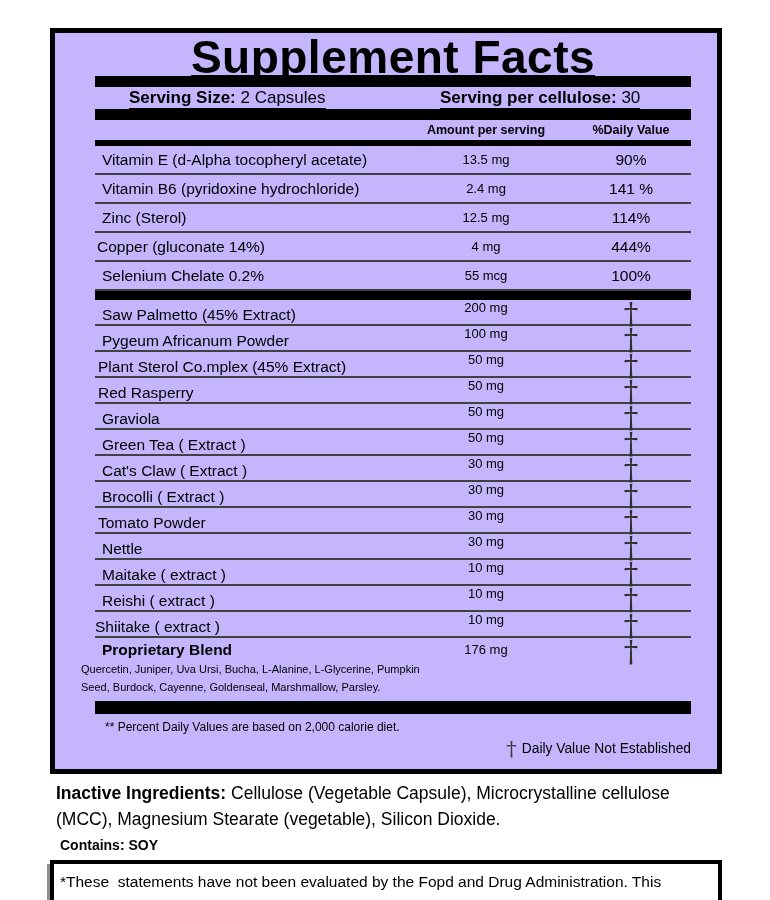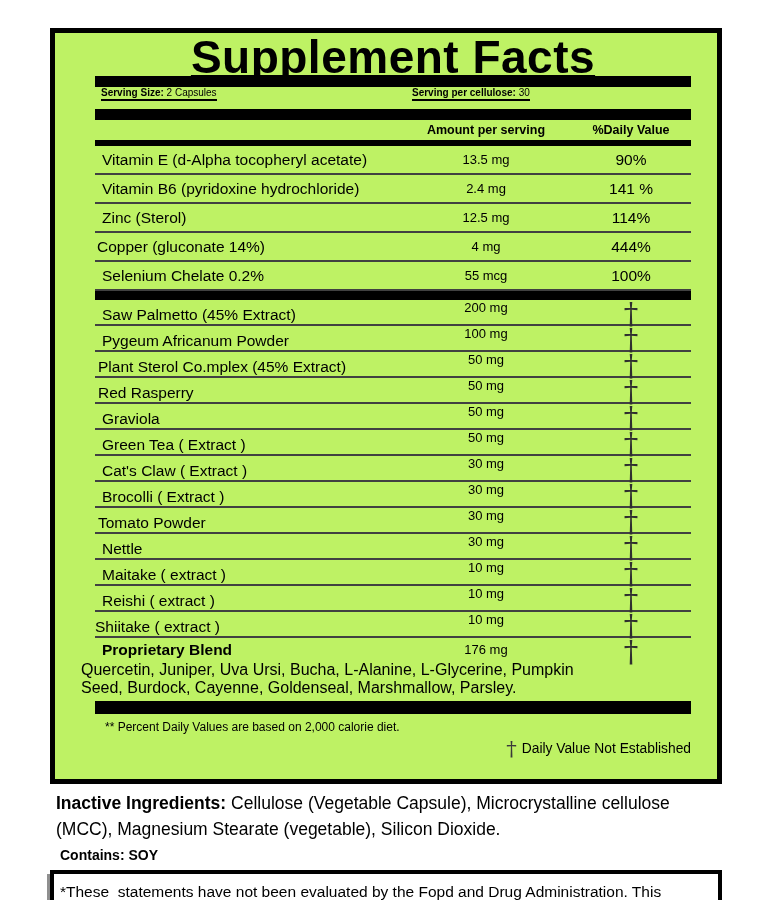--- a/index.html
+++ b/index.html
@@ -1,35 +1,35 @@
 <!DOCTYPE html>
 <html><head>
 <meta charset="utf-8">
 <style>
   * { margin:0; padding:0; box-sizing:border-box; }
   html,body { width:770px; background:#fff; color:#000;
     font-family:"Liberation Sans", sans-serif; }
   .page { width:770px; height:900px; position:relative; padding-top:28px; }
 
   .facts-box { margin:0 48px 0 50px; border:5px solid #000;
-    padding:2px 26px 16px 40px; background:#bef264; }
+    padding:2px 26px 6px 40px; background:#c4b5fd; }
 
   .title-wrap { text-align:center; }
   .title { display:inline-block; font-size:46px; font-weight:700; line-height:44px;
     letter-spacing:0.5px; text-decoration:underline; text-decoration-thickness:5px;
     text-underline-offset:2px; text-decoration-skip-ink:none; }
 
   .bar { background:#000; width:100%; }
   .bar-title   { height:11px; margin-top:-3px; }
   .bar-serving { height:11px; }
   .bar-head    { height:6px; }
   .bar-section { height:9px; }
   .bar-bottom  { height:13px; margin-top:2px; }
 
-  .serving-row { display:flex; height:22px; font-size:10px; padding-left:6px; }
+  .serving-row { display:flex; height:22px; align-items:center; font-size:17px; padding-left:6px;margin-left:28px; }
   .serving-left { width:311px; }
   .underlined { border-bottom:2px solid #000; padding-bottom:1px; }
   .b { font-weight:700; }
 
   .cols { display:flex; align-items:center; }
   .col-name { flex:1 1 auto; padding-left:7px; }
   .col-amt  { flex:0 0 170px; text-align:center; }
   .col-dv   { flex:0 0 120px; text-align:center; }
 
   .head-row { height:20px; font-size:12.5px; }
@@ -40,21 +40,21 @@
   .vit  { height:29px; }
   .herb { height:26px; }
   .herb .col-name { transform:translateY(3px); }
   .herb .col-amt  { transform:translateY(-5px); }
 
   .dagger { font-family:"DejaVu Serif", serif; font-size:29px; font-weight:400;
     color:#2f2f2f; line-height:0; transform:translateY(2px); }
 
   .blend-row { height:23px; border-bottom:none; }
   .blend-row .col-name { font-weight:700; font-size:15.5px; }
-  .blend-ing { font-size:16px; line-height:17.5px; margin-left:-14px; padding-bottom:3px; }
+  .blend-ing { font-size:11px; line-height:17.5px; margin-left:-14px; padding-bottom:3px; }
 
   .footnote1 { font-size:12px; padding:6px 0 0 10px; height:22px; }
   .footnote2 { font-size:13.8px; padding:1px 0 2px 8px;text-align:right; }
   .footnote-dagger { font-family:"DejaVu Serif", serif; font-size:21px; color:#3a3a3a;
     vertical-align:-3px; margin-right:5px; }
 
   .inactive { margin:6px 0 0 56px; width:648px; font-size:17.5px; line-height:26px; }
   .contains { margin:5px 0 0 60px; font-size:14px; font-weight:700; }
 
   .disclaimer-box { margin:7px 48px 0 50px; border:4px solid #000;

